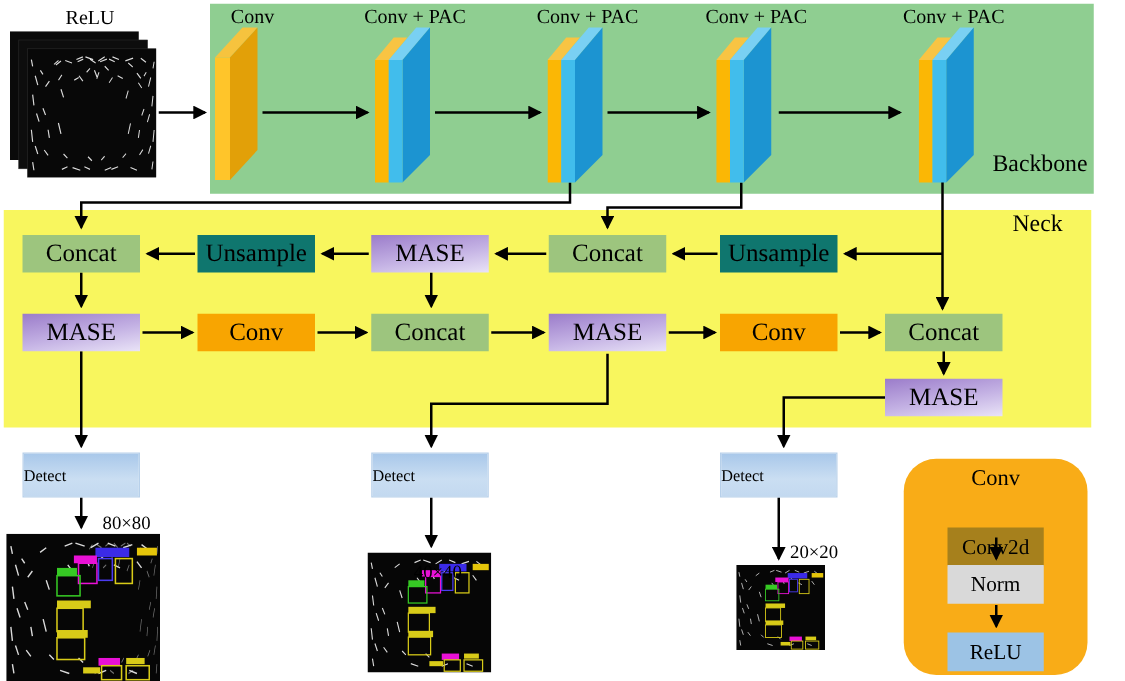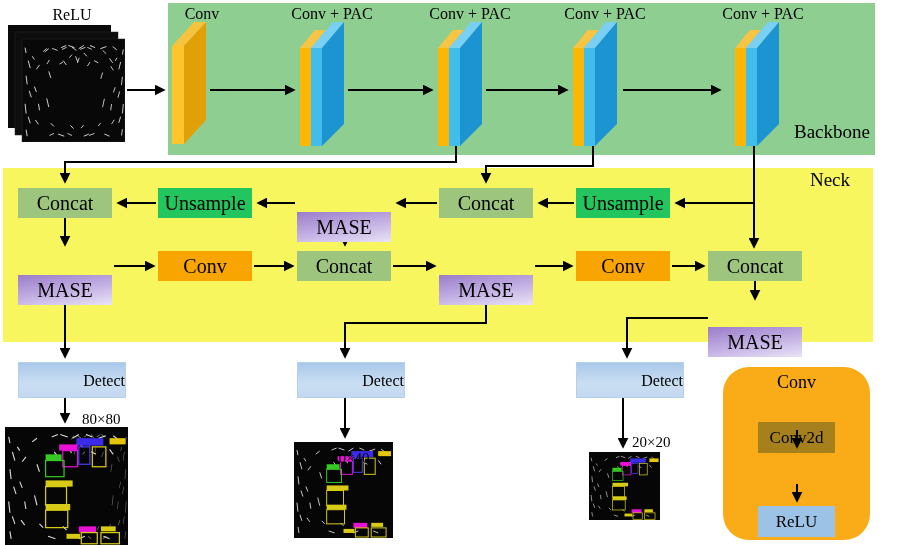--- a/index.html
+++ b/index.html
@@ -14,26 +14,26 @@
   .backbone-label{left:765px;top:121px;width:105px;text-align:right;}
   .neck-label{left:795px;top:169px;width:70px;text-align:center;}
   .overlay{position:absolute;left:0;top:0;z-index:1;}
   .lbl{position:absolute;z-index:3;text-align:center;font-size:16px;}
   .block-label{top:5px;height:18px;}
   .nbox{
     position:absolute;z-index:2;width:94px;height:30px;line-height:30px;
     text-align:center;font-size:20px;
   }
   .green{background:#9dc57e;}
-  .salmon{background:#22c55e;}
-  .purple{background:linear-gradient(170deg,#9b7cca 0%,#c4b2e4 55%,#e9e3f7 100%);margin-top:24px;}
+  .salmon{background:#0f766e;}
+  .purple{background:linear-gradient(170deg,#9b7cca 0%,#c4b2e4 55%,#e9e3f7 100%);}
   .orange{background:#f8a501;}
   .dbox{
-    position:absolute;z-index:2;width:108px;height:36px;line-height:36px;text-align:right;
-    font-size:16px;background:linear-gradient(180deg,#a9c8ea 0%,#cadef2 60%,#c3d9f0 100%);
+    position:absolute;z-index:2;width:94px;height:36px;line-height:36px;text-align:left;
+    font-size:13px;background:linear-gradient(180deg,#a9c8ea 0%,#cadef2 60%,#c3d9f0 100%);
     border:1px solid #b7d0ea;box-sizing:border-box;
   }
   .scale-label{position:absolute;z-index:3;font-size:15px;}
   .slab{position:absolute;z-index:2;}
   .det-img{position:absolute;z-index:2;}
   .legend{
     position:absolute;z-index:2;left:723px;top:367px;width:147px;height:173px;
     background:#f9ac17;border-radius:26px;
   }
   .legend-title{position:absolute;left:0;top:5px;width:100%;text-align:center;font-size:18px;}
@@ -225,20 +225,21 @@
   </svg>
   <svg class="det-img" style="left:589px;top:452px;" width="71" height="68" viewBox="0 0 100 95" preserveAspectRatio="none">
     <rect width="100" height="95" fill="#060606"></rect>
     <use href="#speck"></use>
     <use href="#detboxes"></use>
   </svg>
 
   <div class="legend">
     <div class="legend-title">Conv</div>
     <div class="legend-step step-conv2d">Conv2d</div>
+    <div class="legend-step step-norm">Norm</div>
     <div class="legend-step step-relu">ReLU</div>
     <svg class="legend-arrows" width="147" height="173">
       <defs>
         <marker id="ah2" markerUnits="userSpaceOnUse" markerWidth="11" markerHeight="11" viewBox="0 0 10 10" refX="8.5" refY="5" orient="auto">
           <path d="M0,0 L10,5 L0,10 Z" fill="#000"></path>
         </marker>
       </defs>
       <g stroke="#000" stroke-width="2" fill="none">
         <path d="M74,63 V80" marker-end="url(#ah2)"></path>
         <path d="M74,117 V134" marker-end="url(#ah2)"></path>

